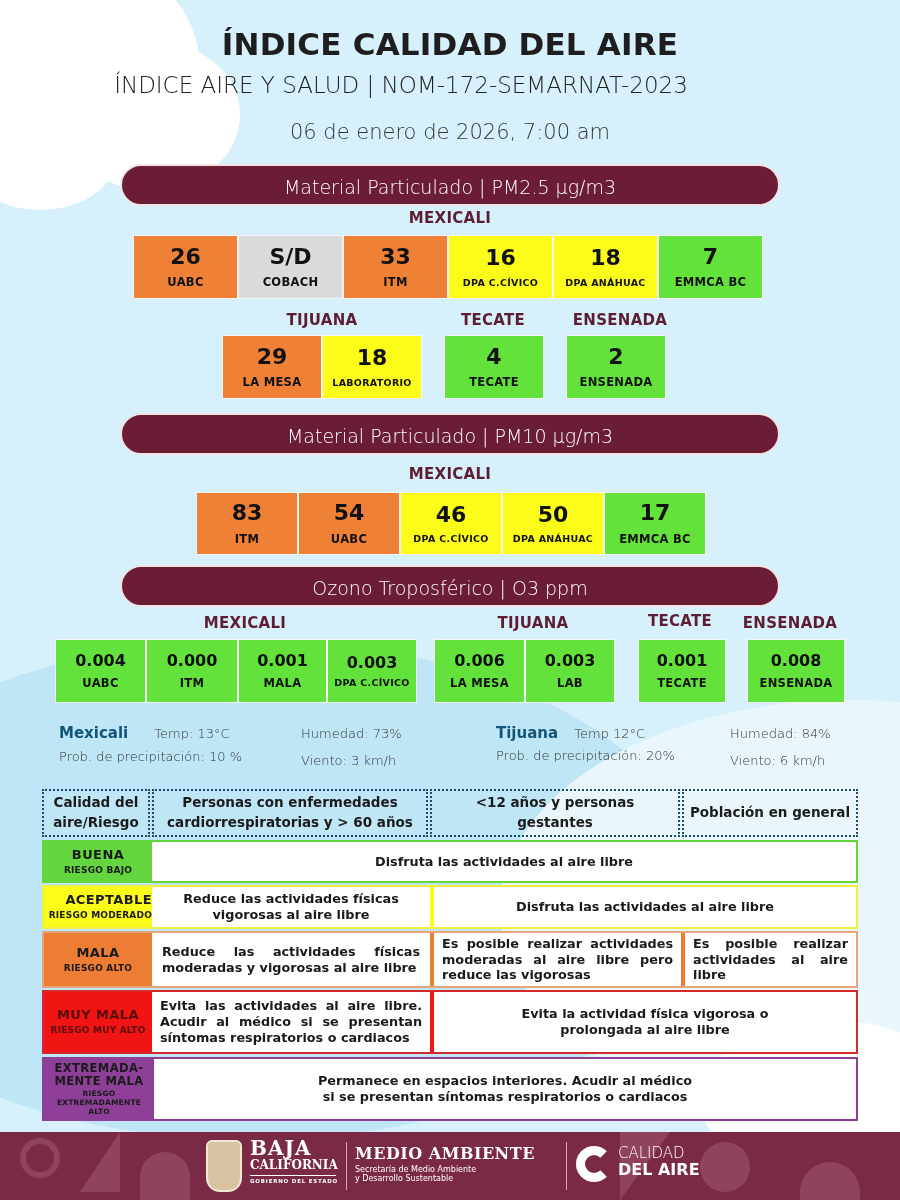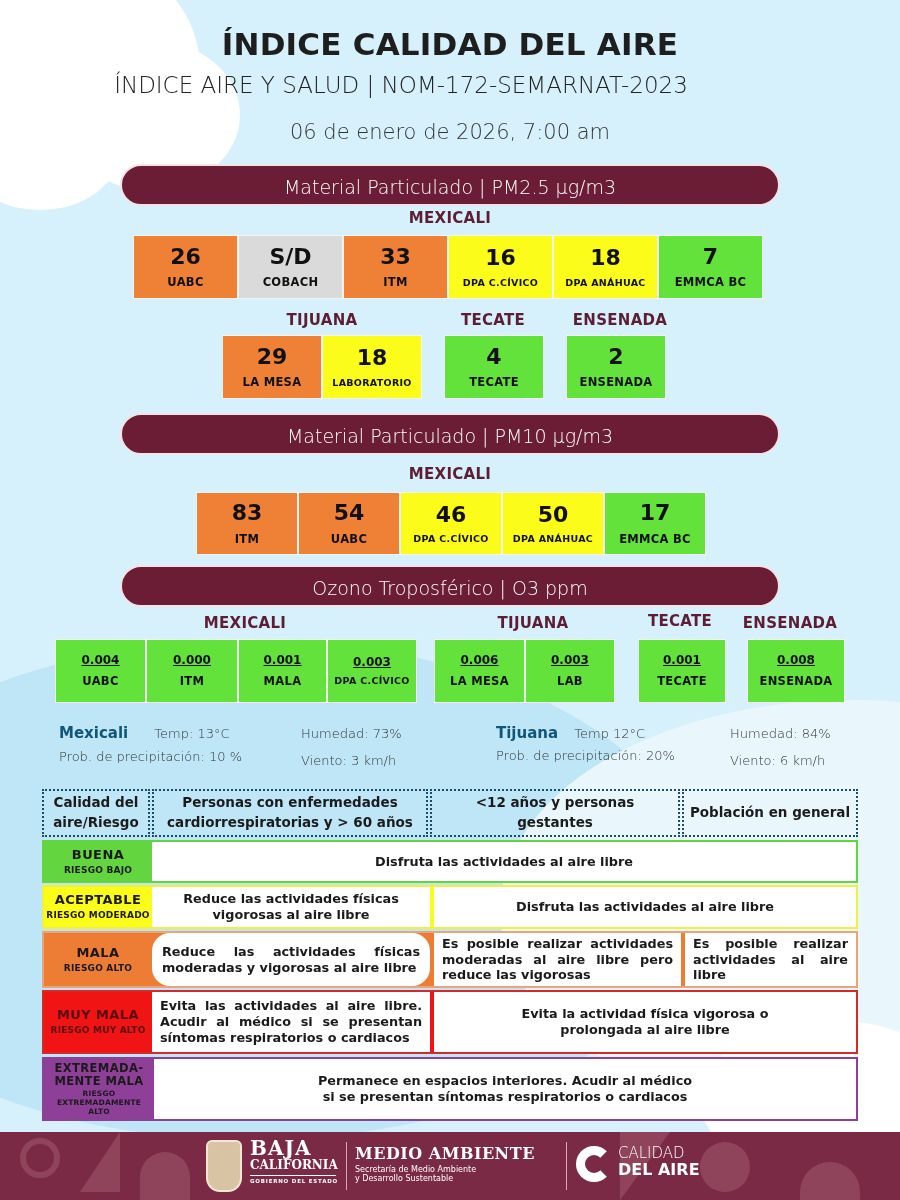--- a/index.html
+++ b/index.html
@@ -32,21 +32,21 @@
   .row { position: absolute; display: flex; }
   .cell { display: flex; flex-direction: column; align-items: center; justify-content: center;
     border: 1.5px solid #f4f4f4; }
   .cell .val { font-weight: 900; font-size: 22px; color: #111; line-height: 1.1; font-family: "DejaVu Sans", sans-serif; }
   .cell .lbl { font-weight: 800; font-size: 11.5px; color: #111; margin-top: 6px; font-family: "DejaVu Sans", sans-serif; letter-spacing: 0.3px; }
   .cell .lbl.small { font-size: 9.5px; }
   .c-orange { background: #ef8137; }
   .c-gray { background: #dadada; }
   .c-yellow { background: #fcfc1a; }
   .c-green { background: #63e23c; }
-  .o3 .val { font-size: 12px; text-decoration: underline; }
+  .o3 .val { font-size: 16px; }
 
   .weather { position: absolute; font-size: 13px; color: #333; font-weight: 300; }
   .weather .cityname { color: #11567a; font-weight: 700; font-size: 15px; }
 
   .table { position: absolute; left: 42px; width: 816px; }
   .thead { position: absolute; top: 0; left: 0; height: 48px; width: 816px; }
   .th { position: absolute; top: 0; height: 48px; border: 2px dotted #1b4c68; display: flex;
     align-items: center; justify-content: center; text-align: center; font-size: 13.5px;
     font-weight: 600; color: #1b1b1b; line-height: 1.45; padding: 0 4px; }
 
@@ -235,34 +235,34 @@
 
     <div class="trow" style="top:51px;height:43px;background:#63d63f;border:2px solid #63d63f;">
       <div class="level" style="width:108px;">
         <span class="lv">BUENA</span>
         <span class="rk">RIESGO BAJO</span>
       </div>
       <div class="rec" style="left:108px;width:704px;">Disfruta las actividades al aire libre</div>
     </div>
 
     <div class="trow" style="top:96px;height:44px;background:#fcfc1a;border:2px solid #f0f040;">
-      <div class="level" style="width:108px;">
+      <div class="level" style="width:108px;align-items:flex-end;">
         <span class="lv">ACEPTABLE</span>
         <span class="rk">RIESGO MODERADO</span>
       </div>
       <div class="rec" style="left:108px;width:278px;padding:0 20px;">Reduce las actividades físicas vigorosas al aire libre</div>
       <div class="rec" style="left:390px;width:422px;">Disfruta las actividades al aire libre</div>
     </div>
 
     <div class="trow" style="top:142px;height:57px;background:#ed7d35;border:2px solid #e8a47a;">
       <div class="level" style="width:108px;">
         <span class="lv">MALA</span>
         <span class="rk">RIESGO ALTO</span>
       </div>
-      <div class="rec just" style="left:108px;width:278px;padding:0 10px;border-radius:18px;">Reduce las actividades físicas moderadas y vigorosas al aire libre</div>
+      <div class="rec just" style="left:108px;width:278px;padding:0 10px;">Reduce las actividades físicas moderadas y vigorosas al aire libre</div>
       <div class="rec just" style="left:390px;width:247px;padding:0 8px;">Es posible realizar actividades moderadas al aire libre pero reduce las vigorosas</div>
       <div class="rec just" style="left:641px;width:171px;padding:0 8px;">Es posible realizar actividades al aire libre</div>
     </div>
 
     <div class="trow" style="top:201px;height:64px;background:#f11414;border:2px solid #d42a2a;">
       <div class="level" style="width:108px;">
         <span class="lv" style="color:#5a0d0d;">MUY MALA</span>
         <span class="rk" style="color:#5a0d0d;">RIESGO MUY ALTO</span>
       </div>
       <div class="rec just" style="left:108px;width:278px;padding:0 8px;">Evita las actividades al aire libre. Acudir al médico si se presentan síntomas respiratorios o cardiacos</div>

